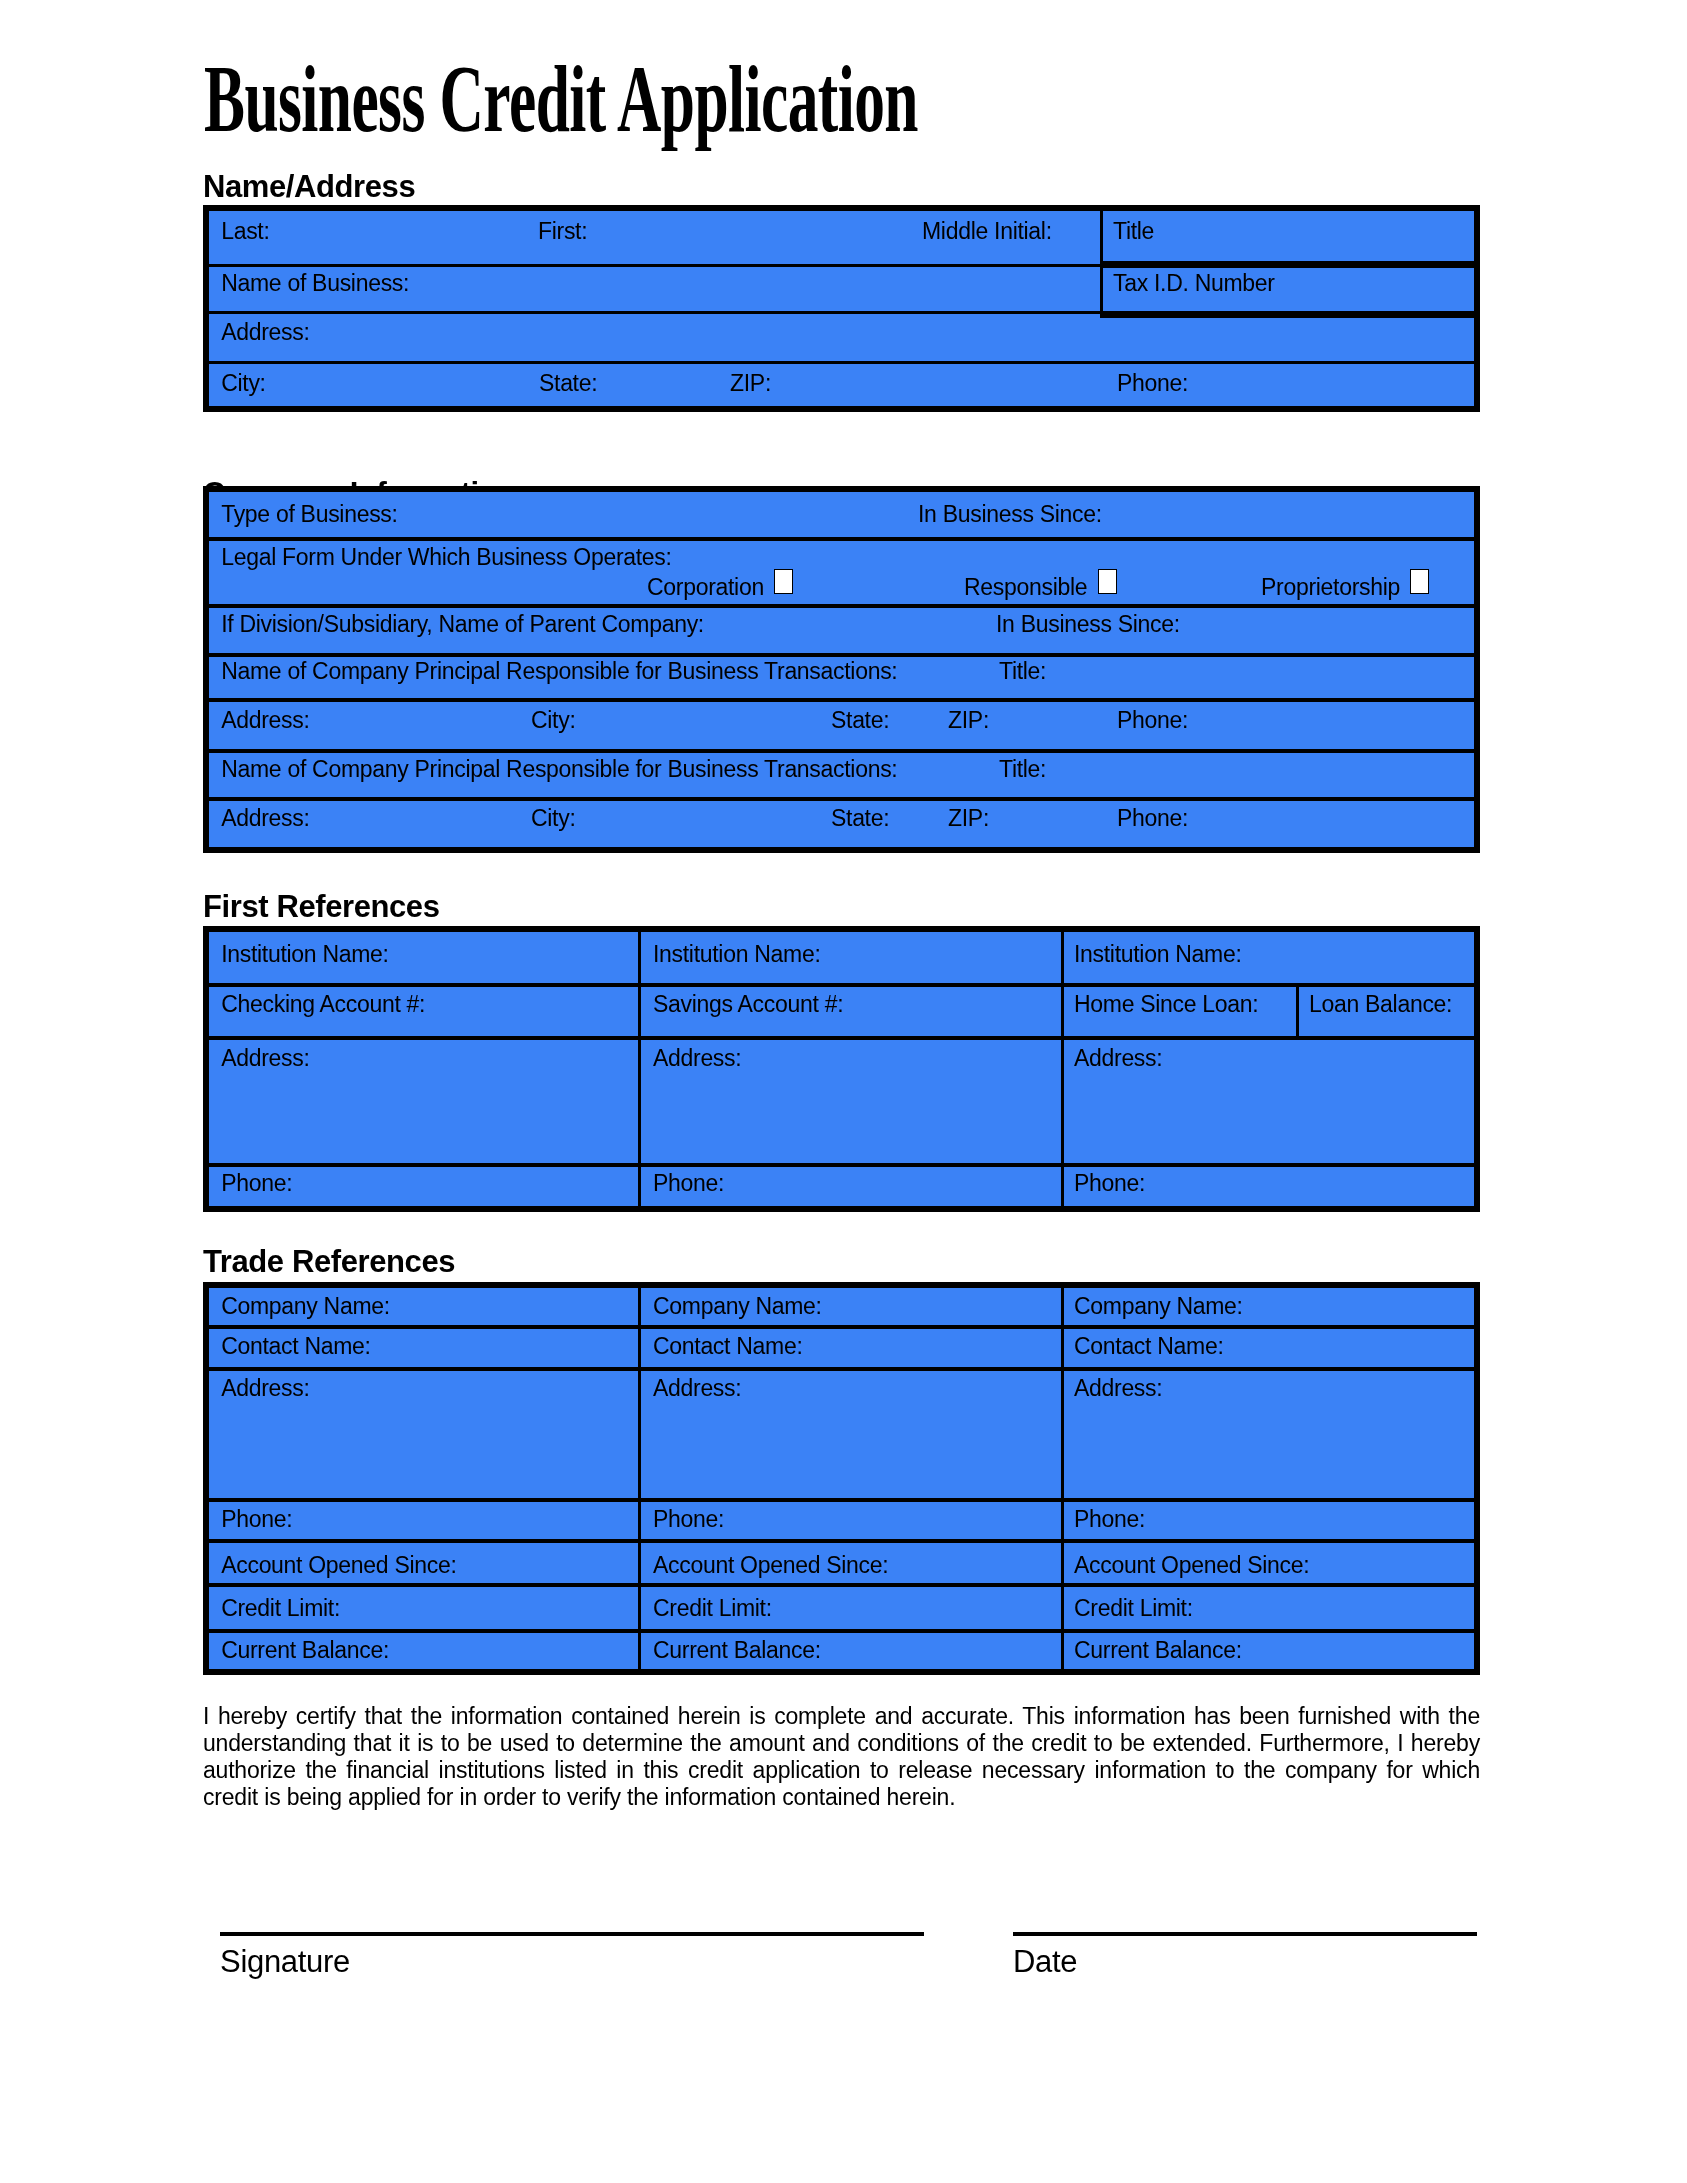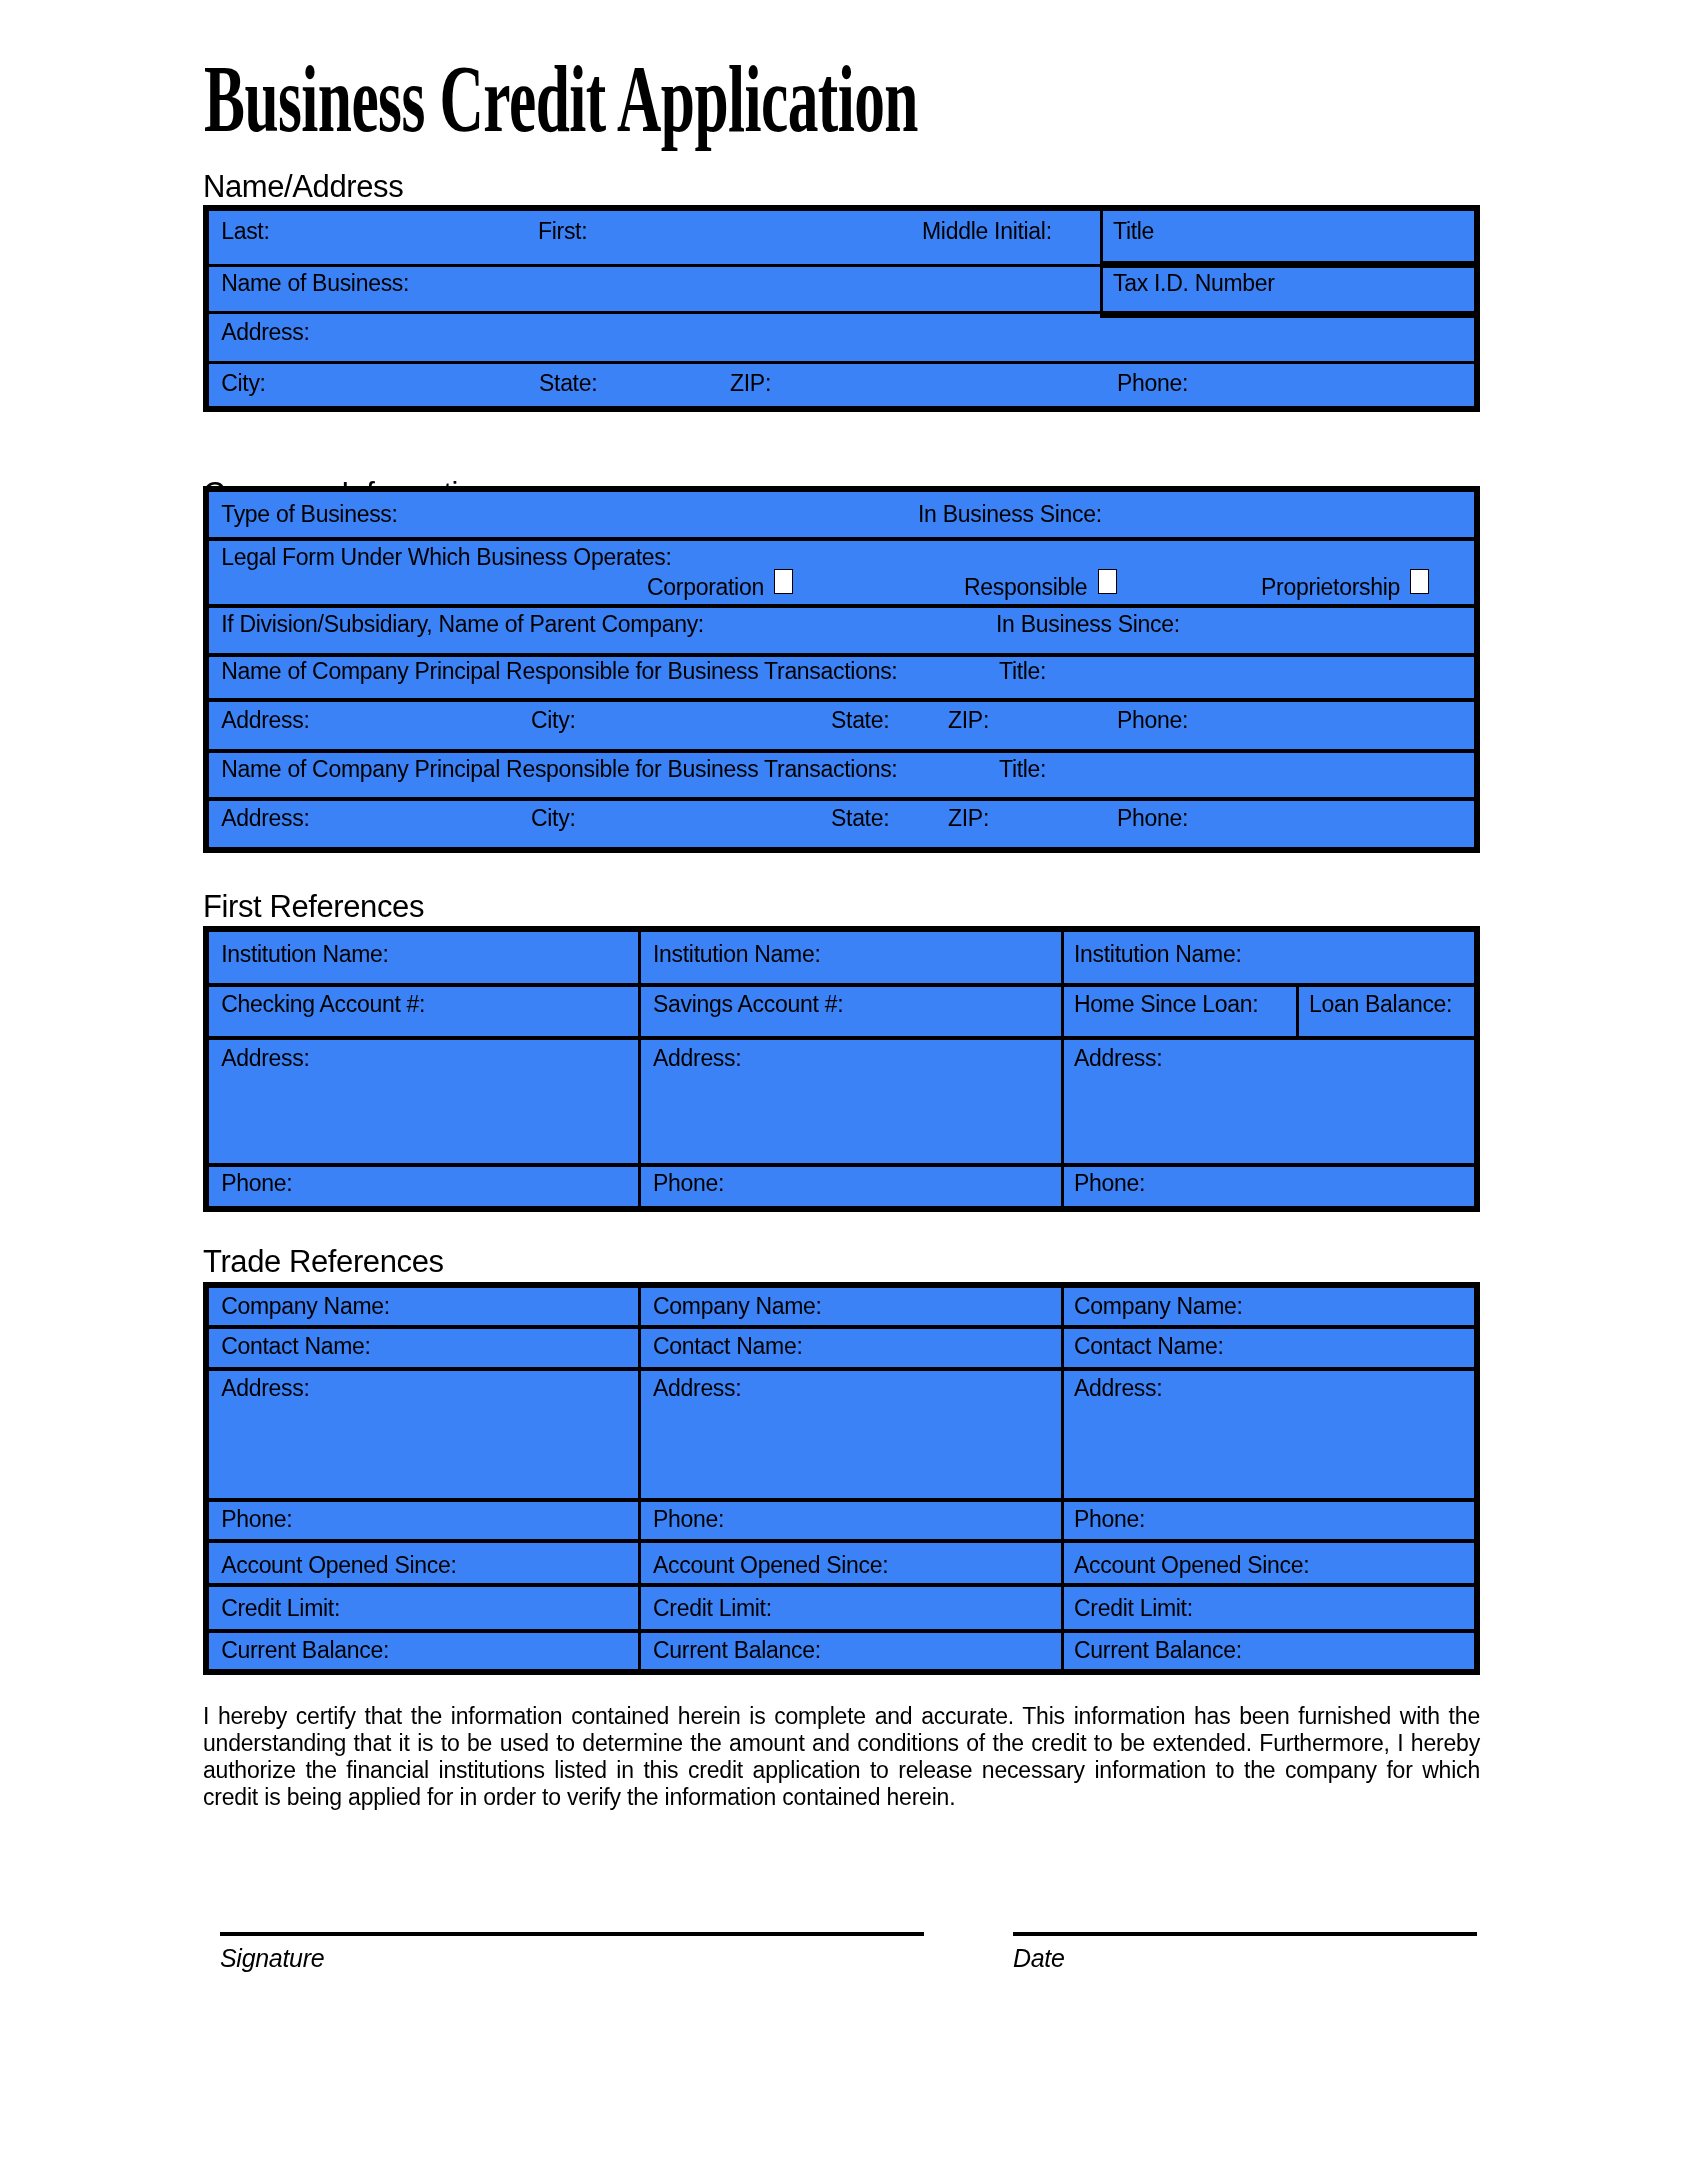--- a/index.html
+++ b/index.html
@@ -1,31 +1,31 @@
 <!DOCTYPE html>
 <html style="font-size:14px"><head>
 <meta charset="utf-8">
 <style>
   html,body{margin:0;padding:0;background:#ffffff;}
   .page{position:relative;width:1687px;height:2184px;background:#ffffff;color:#000;
         font-family:"Liberation Sans","DejaVu Sans",sans-serif;overflow:hidden;}
   .doc-title{position:absolute;left:204px;top:51px;font-family:"Liberation Serif","DejaVu Serif",serif;
         font-weight:bold;font-size:96px;line-height:1;white-space:nowrap;
         transform:scaleX(0.64);transform-origin:left top;letter-spacing:-0.9px;}
-  .heading{position:absolute;left:203px;font-weight:normal;font-size:31px;letter-spacing:-0.4px;white-space:nowrap;}
+  .heading{position:absolute;left:203px;font-weight:bold;font-size:31px;letter-spacing:-0.4px;white-space:nowrap;}
   .tbl{position:absolute;border:6.1px solid #000;background:#3b82f6;box-sizing:content-box;}
   .lbl{position:absolute;font-size:23px;letter-spacing:-0.3px;white-space:nowrap;line-height:26px;}
   .hl,.vl{position:absolute;background:#000;}
   .cb{position:absolute;font-size:23px;letter-spacing:-0.3px;white-space:nowrap;line-height:28px;}
   .cbx{display:inline-block;width:19px;height:24.5px;border:1.7px solid #000;margin-left:10.5px;
        vertical-align:1.7px;background:#fff;box-sizing:border-box;}
   .cert{position:absolute;left:203px;top:1703px;width:1277px;font-size:23px;line-height:27px;
         letter-spacing:-0.2px;text-align:justify;}
   .sigline{position:absolute;top:1932px;height:4.4px;background:#000;}
-  .siglabel{position:absolute;top:1944px;font-size:25px;font-style:italic;letter-spacing:-0.3px;}
+  .siglabel{position:absolute;top:1944px;font-size:31px;letter-spacing:-0.3px;}
 </style>
 </head>
 <body>
 
 <div class="page">
 
   <div class="doc-title">Business Credit Application</div>
 
   <div class="heading" style="top:169px">Name/Address</div>
 

